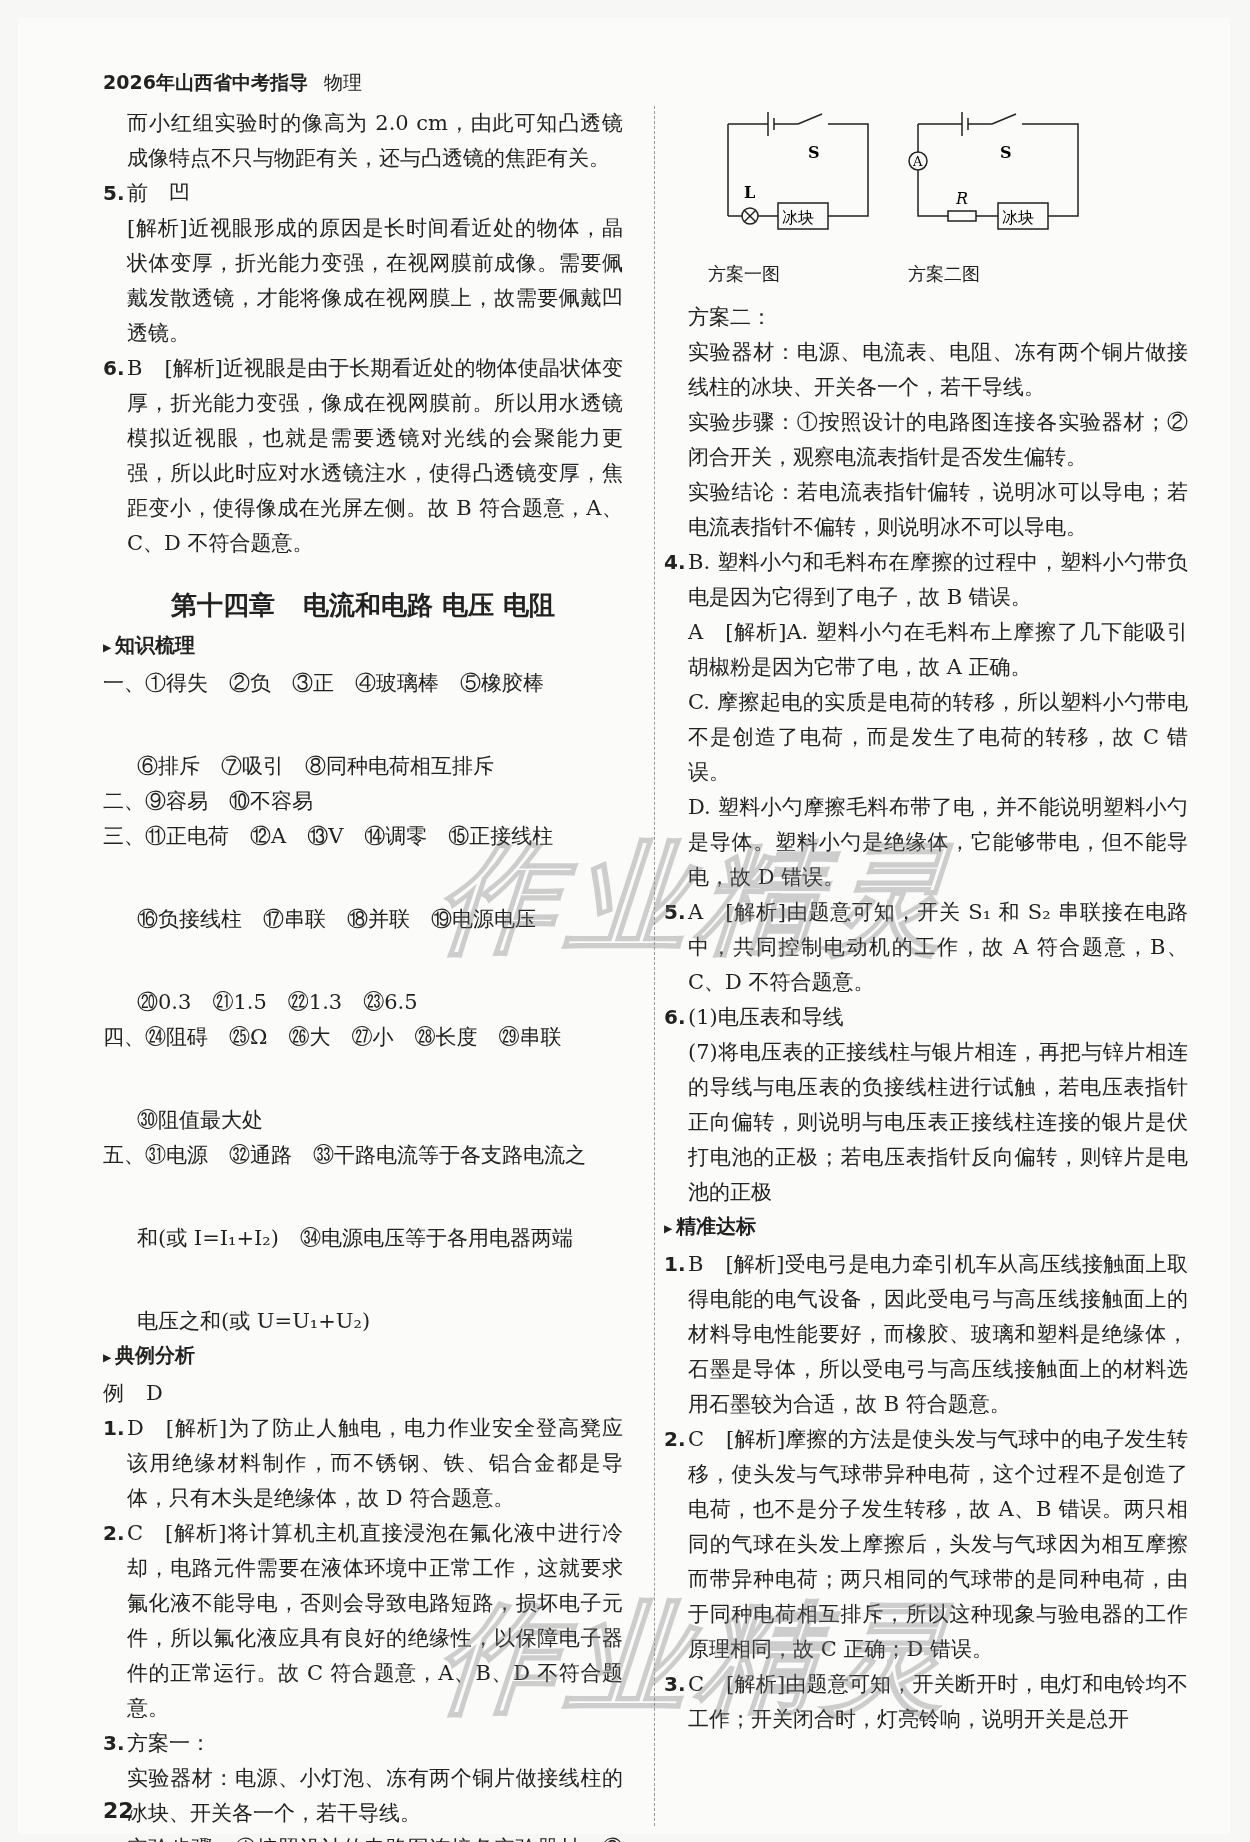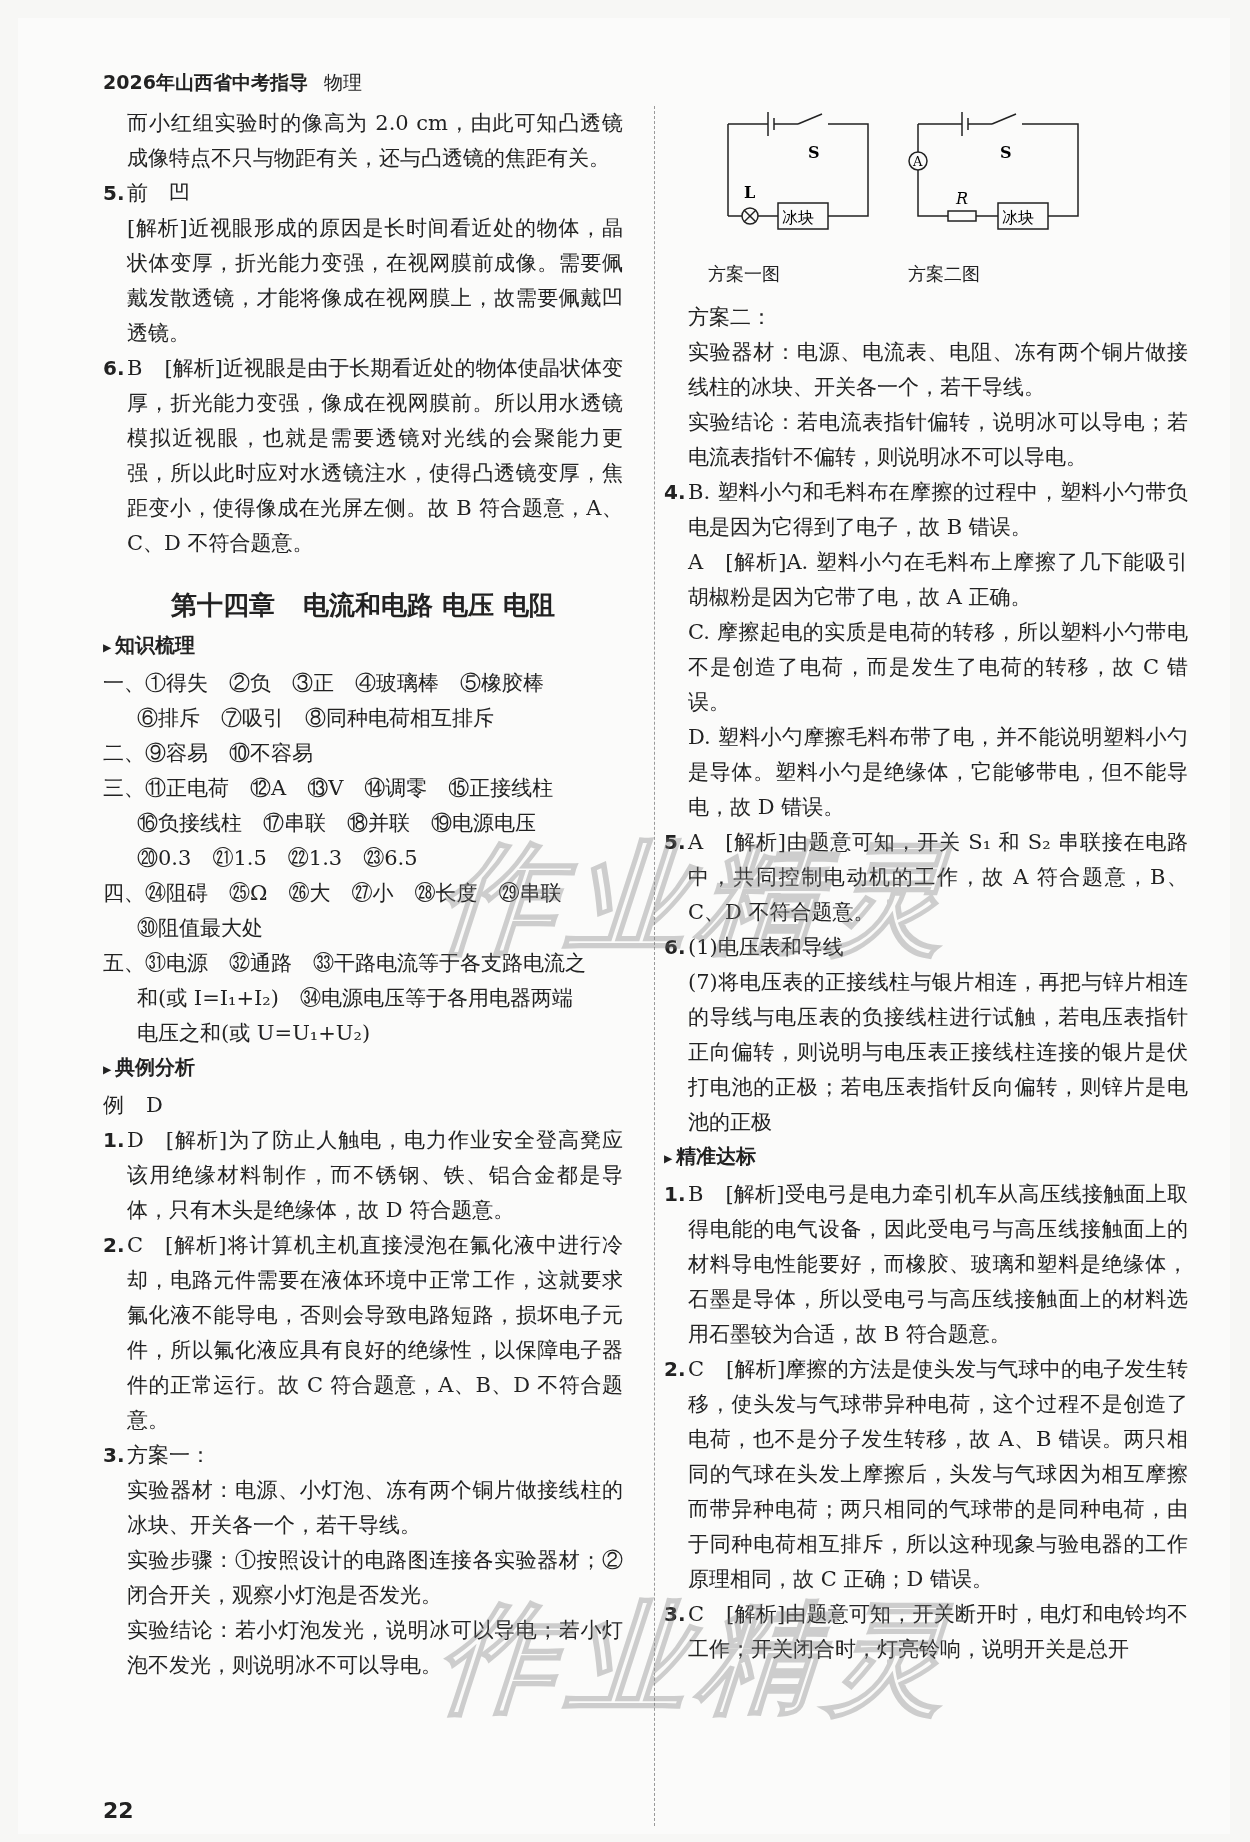--- a/index.html
+++ b/index.html
@@ -27,21 +27,21 @@
     font-size: 21px; line-height: 35px;
   }
   .col-left { left: 85px; width: 520px; }
   .col-right { left: 670px; width: 500px; }
   .divider {
     position: absolute; left: 636px; top: 88px; height: 1720px;
     border-left: 1px dashed #999;
   }
   .p { margin: 0; text-align: justify; }
   .indent { padding-left: 24px; }
-  .indent2 { padding-left: 34px; }
+  .indent2 { padding-left: 34px; margin-top: 48px; }
   .num {
     font-family: "DejaVu Sans", "Liberation Sans", sans-serif;
     font-weight: bold; font-size: 20px; display: inline-block; width: 24px;
   }
   .item { position: relative; padding-left: 24px; }
   .item .num { position: absolute; left: 0; top: 0; }
   .chapter {
     text-align: center; font-weight: bold; font-size: 26px;
     font-family: "DejaVu Sans", "Liberation Sans", sans-serif;
     margin: 26px 0 6px 0; line-height: 36px;
@@ -187,20 +187,21 @@
         <text x="25" y="60" font-size="13" font-family="DejaVu Serif, serif">A</text>
         <text x="68" y="98" font-size="16" font-style="italic" font-family="DejaVu Serif, serif">R</text>
         <text x="114" y="117" font-size="16" font-family="DejaVu Sans, sans-serif">冰块</text>
       </svg>
       <div class="caption" style="left:220px">方案二图</div>
     </div>
 
     <div>
       <div>方案二：</div>
       <div class="p">实验器材：电源、电流表、电阻、冻有两个铜片做接线柱的冰块、开关各一个，若干导线。</div>
+      <div class="p">实验步骤：①按照设计的电路图连接各实验器材；②闭合开关，观察电流表指针是否发生偏转。</div>
       <div class="p">实验结论：若电流表指针偏转，说明冰可以导电；若电流表指针不偏转，则说明冰不可以导电。</div>
     </div>
 
     <div class="item" style="margin-left:-24px">
       <span class="num">4.</span>
       <div class="p">B. 塑料小勺和毛料布在摩擦的过程中，塑料小勺带负电是因为它得到了电子，故 B 错误。</div>
       <div class="p"><span>A</span><span class="sp"></span><span>[解析]A. 塑料小勺在毛料布上摩擦了几下能吸引胡椒粉是因为它带了电，故 A 正确。</span></div>
       <div class="p">C. 摩擦起电的实质是电荷的转移，所以塑料小勺带电不是创造了电荷，而是发生了电荷的转移，故 C 错误。</div>
       <div class="p">D. 塑料小勺摩擦毛料布带了电，并不能说明塑料小勺是导体。塑料小勺是绝缘体，它能够带电，但不能导电，故 D 错误。</div>
     </div>

